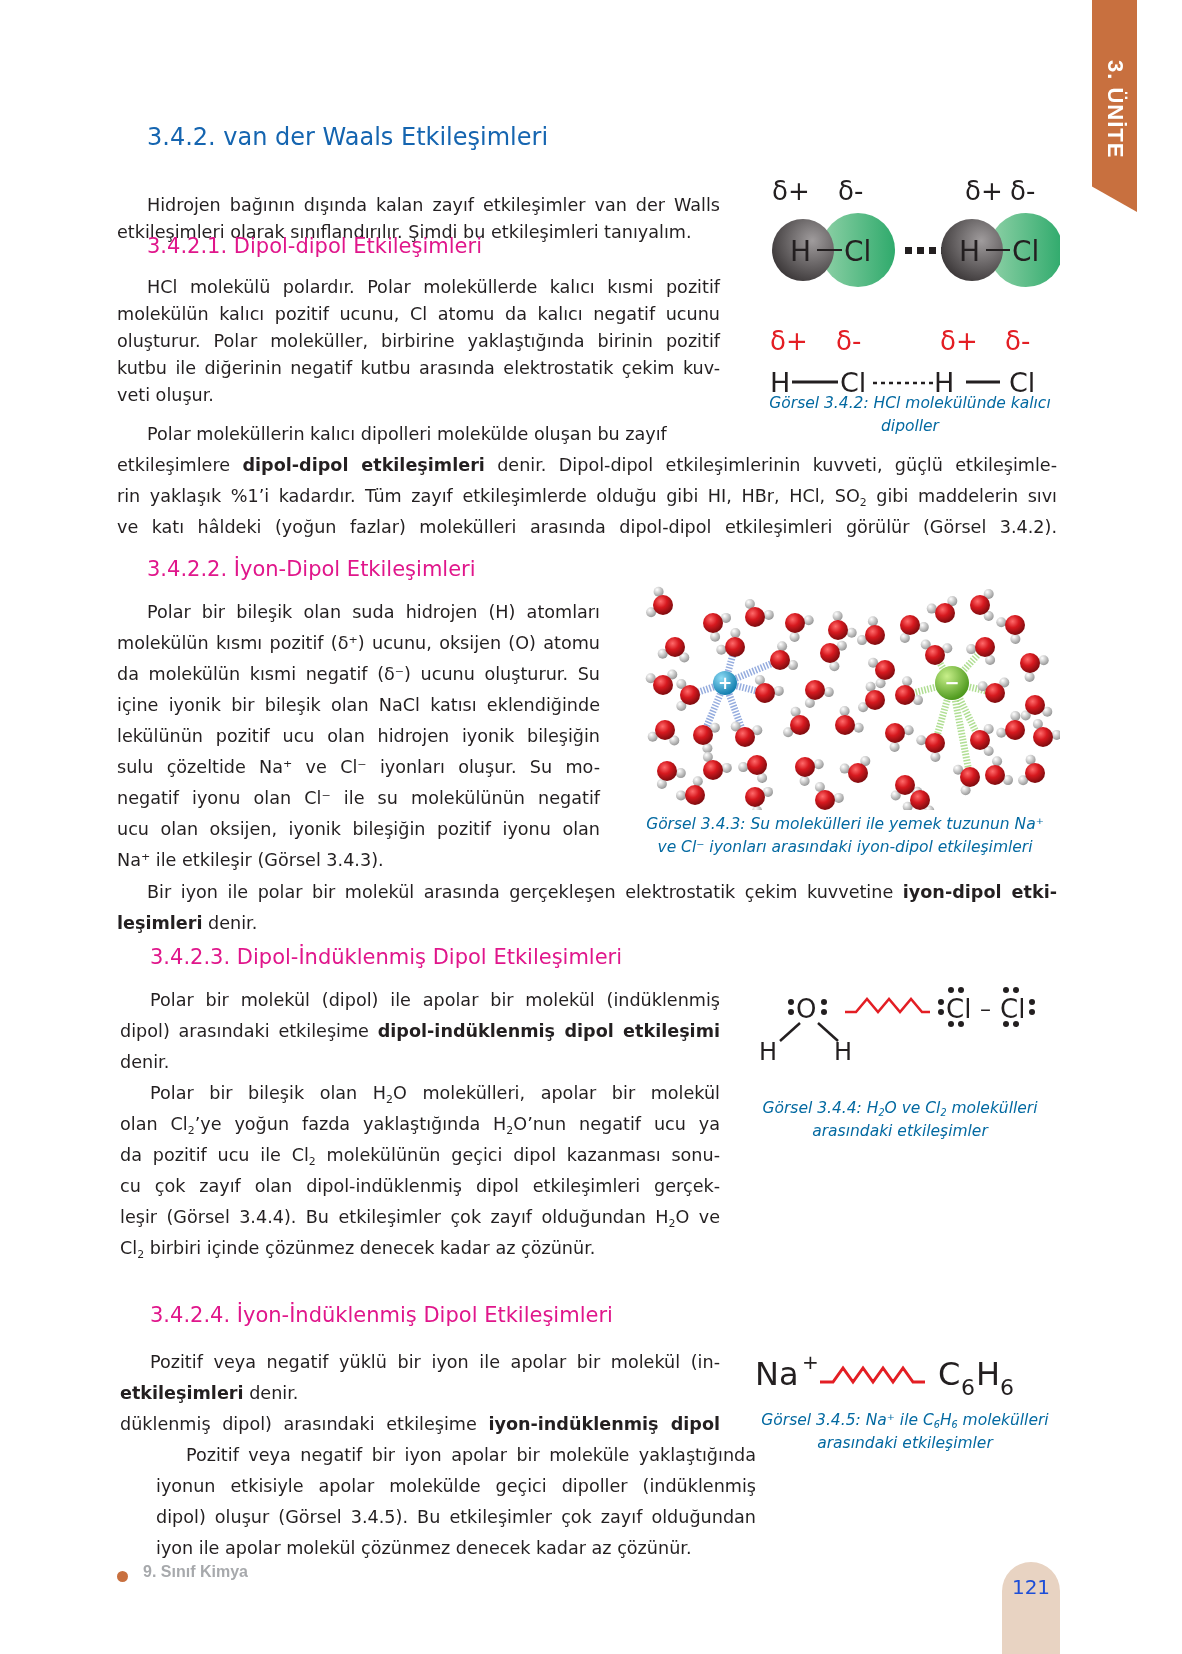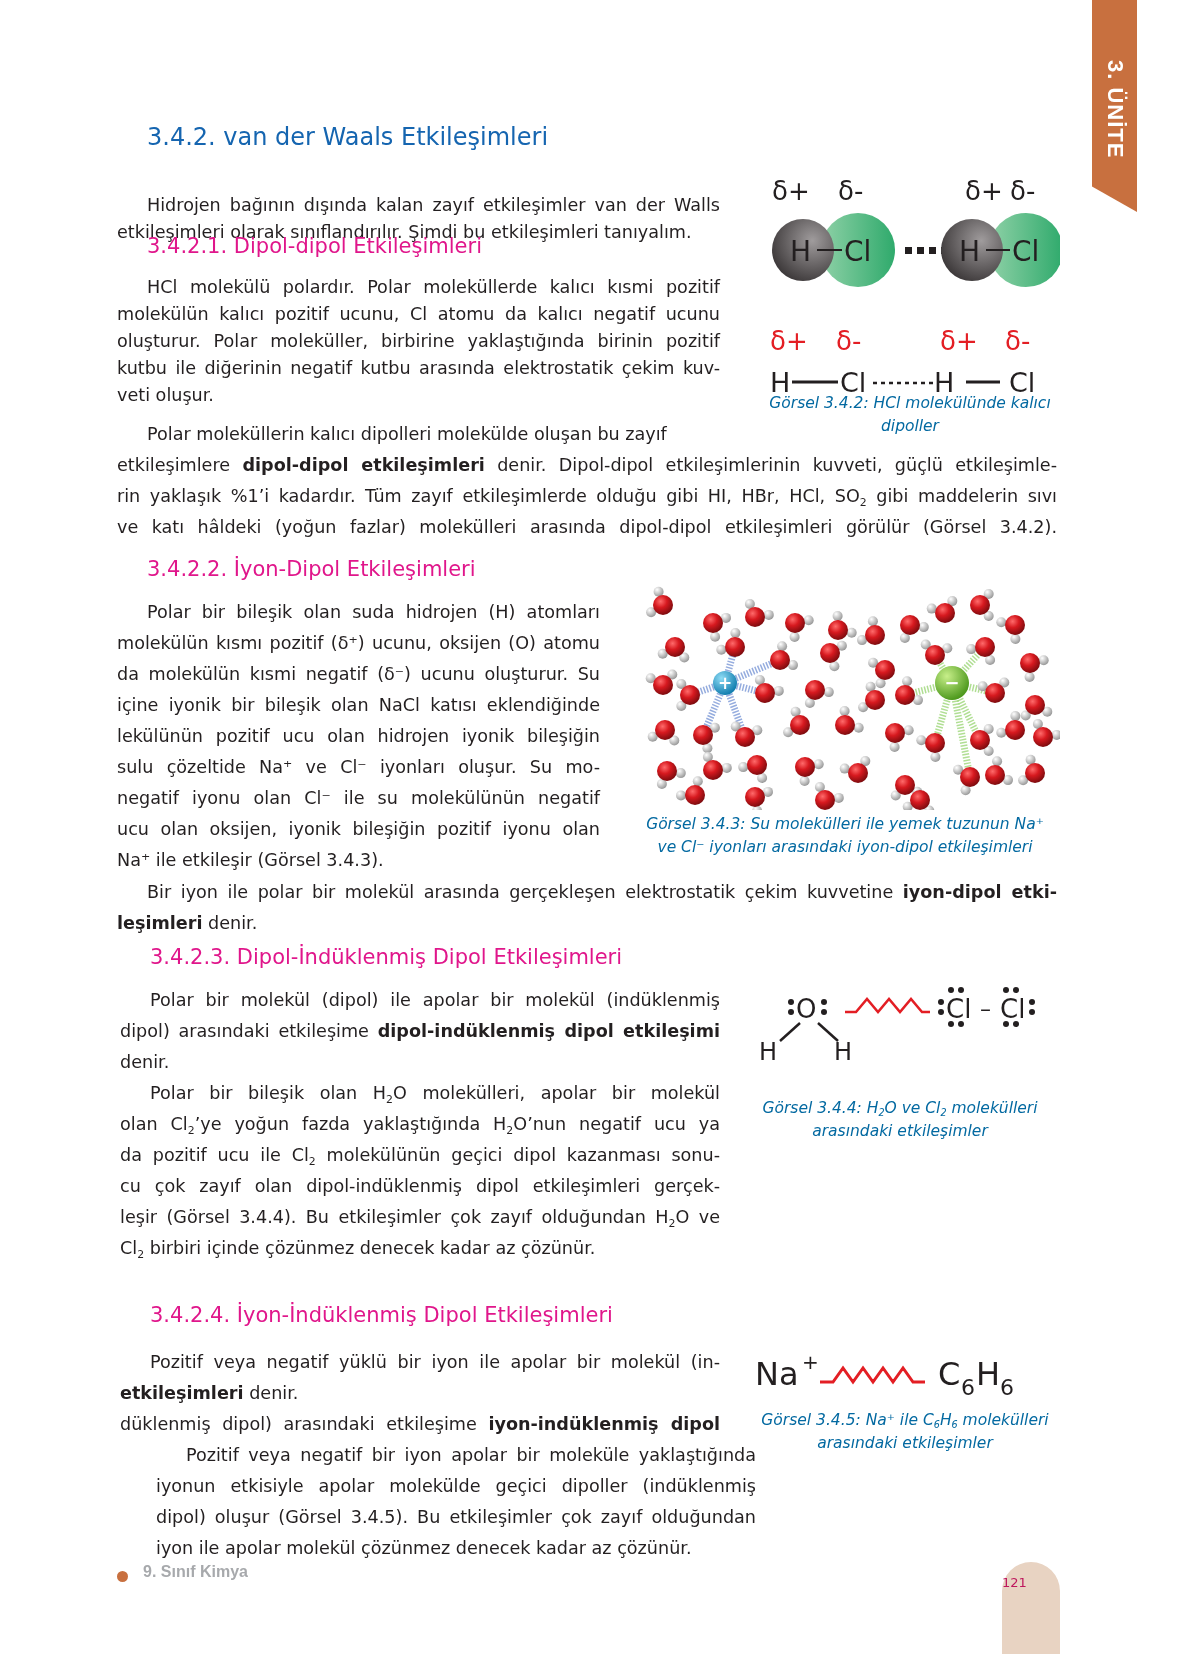--- a/index.html
+++ b/index.html
@@ -34,21 +34,21 @@
     color: #fff; font-weight: bold; font-size: 22px; letter-spacing: 1px;
     writing-mode: vertical-rl; display: flex; align-items: center; justify-content: flex-start;
     font-family: "Liberation Sans", sans-serif;
   }
   .footer-dot { position: absolute; left: 117px; top: 1571px; width: 11px; height: 11px; border-radius: 50%; background: #c8703f; }
   .footer-text { position: absolute; left: 143px; top: 1563px; font-size: 16px; font-weight: bold; color: #a7a9ac; font-family: "Liberation Sans", sans-serif; }
   .page-tab {
     position: absolute; left: 1002px; top: 1562px; width: 58px; height: 100px;
     background: #e8d3c2; border-radius: 29px 29px 0 0;
   }
-  .page-num { position: absolute; left: 1002px; top: 1575px; width: 58px; font-size: 13px; color: #be185d; }
+  .page-num { position: absolute; left: 1002px; top: 1575px; width: 58px; text-align: center; font-size: 20px; color: #1d4ed8; }
   svg text { font-family: "DejaVu Sans", sans-serif; }
 </style>
 </head>
 <body>
 
 <div class="tab"></div>
 <div class="tab-text">3. ÜNİTE</div>
 
 <div class="abs h2" style="left:147px; top:123px;">3.4.2. van der Waals Etkileşimleri</div>
 

